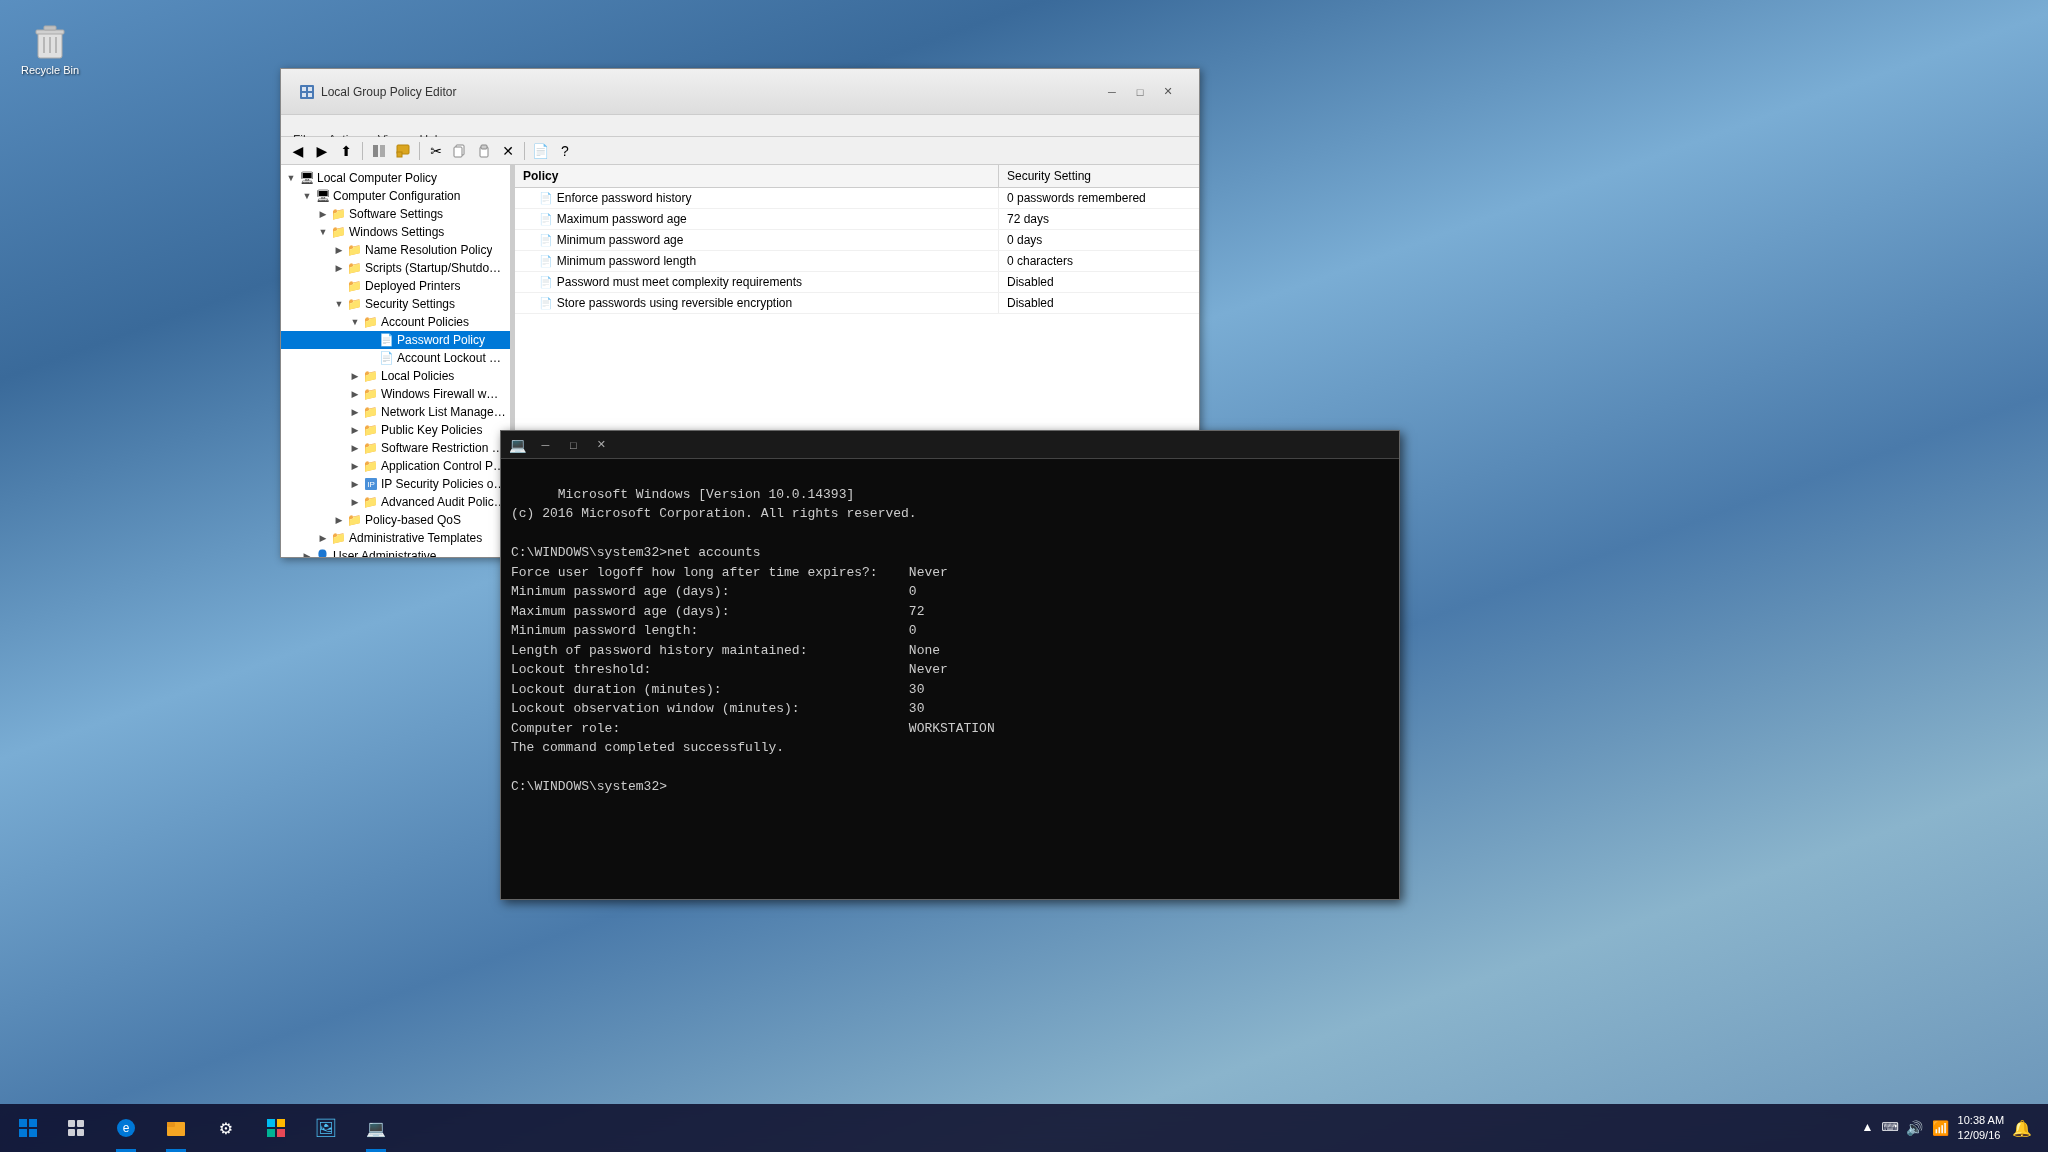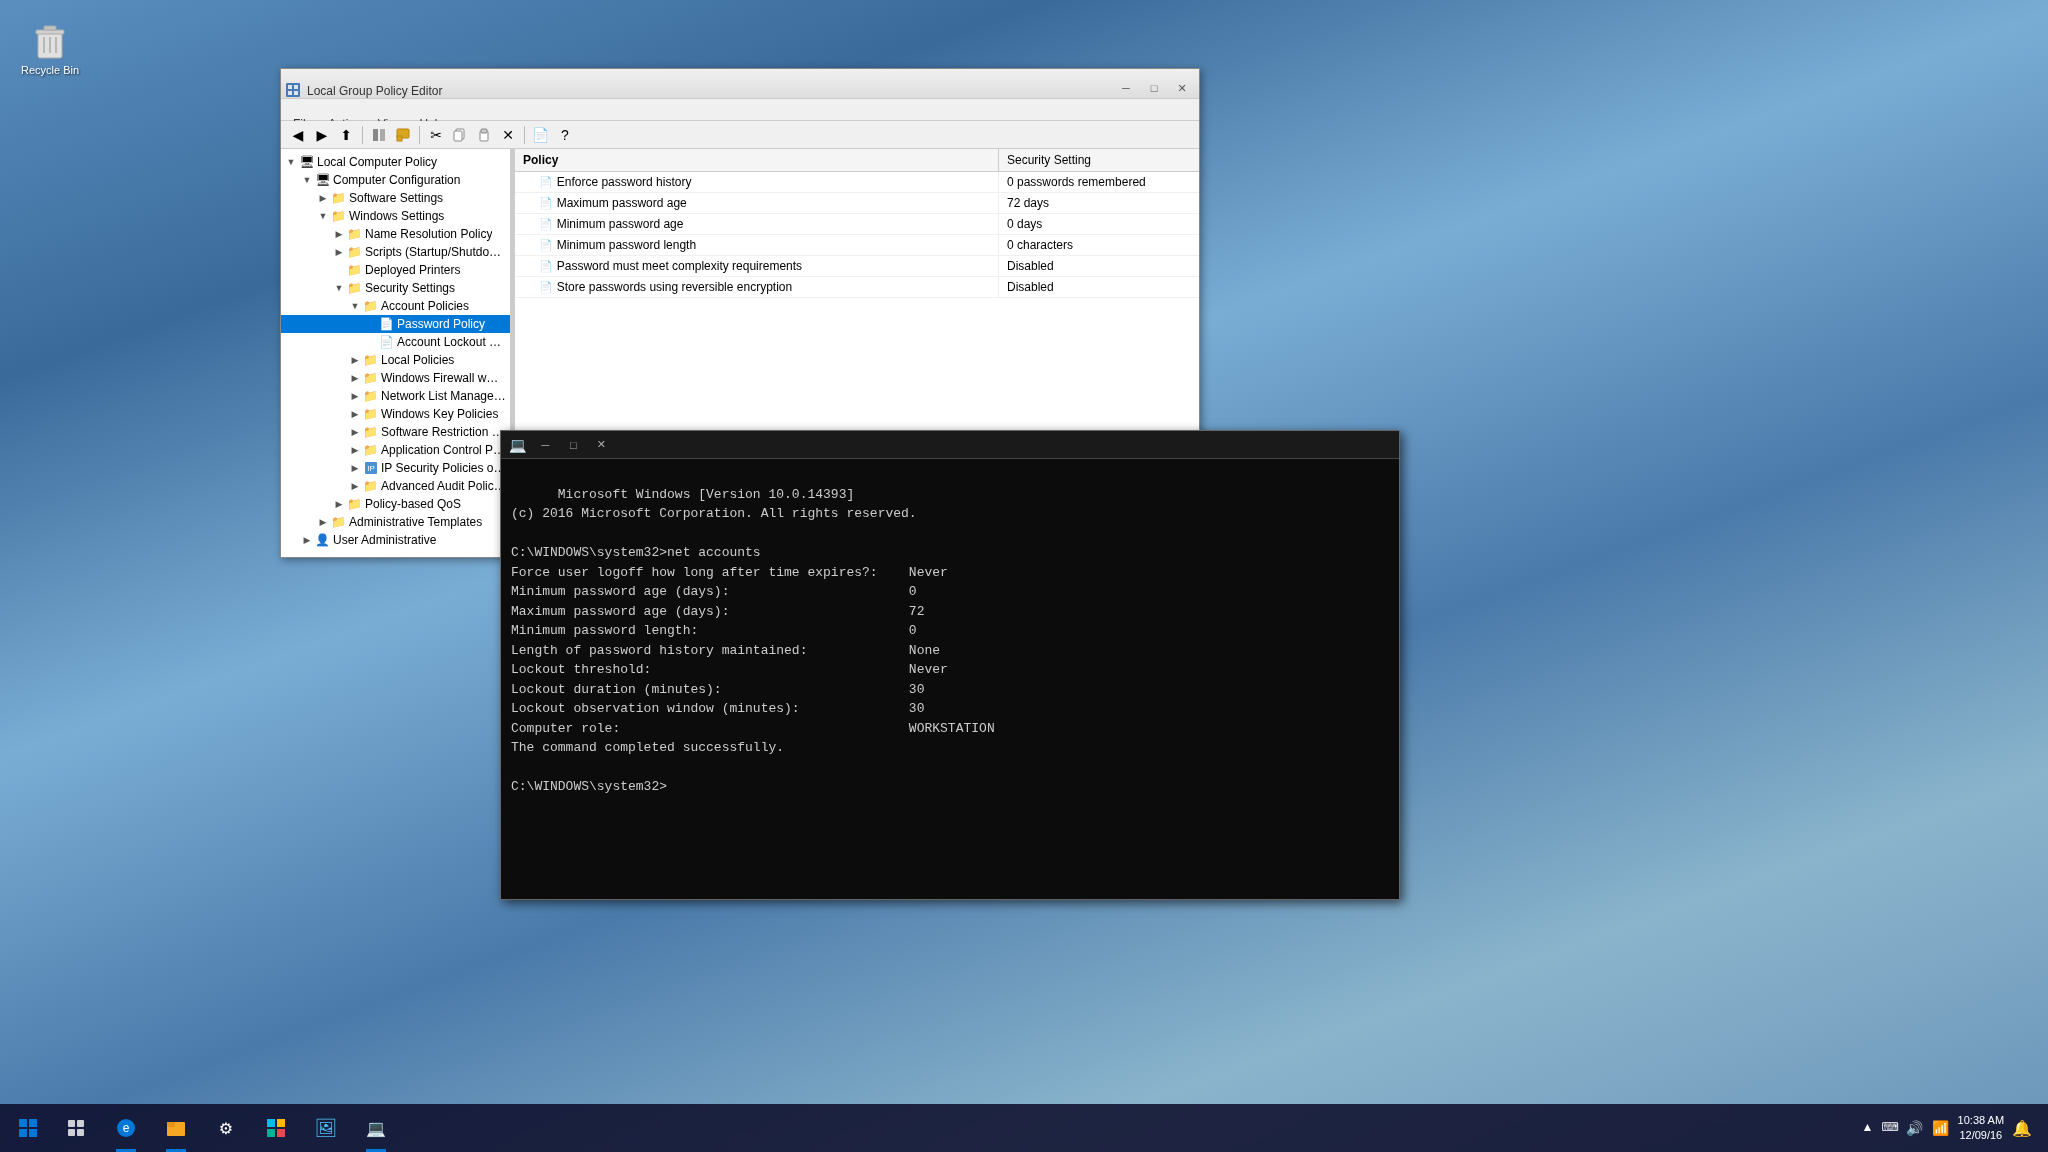--- a/index.html
+++ b/index.html
@@ -48,26 +48,26 @@
       width: 920px;
       height: 490px;
       background: #f0f0f0;
       border: 1px solid #888;
       box-shadow: 2px 2px 8px rgba(0,0,0,0.4);
       display: flex;
       flex-direction: column;
     }
 
     .window-titlebar {
-      height: 30px;
+      height: 46px;
       background: linear-gradient(to bottom, #f0f0f0, #ddd);
       border-bottom: 1px solid #ccc;
       display: flex;
-      align-items: flex-end;
-      padding: 0 4px;
+      align-items: center;
+      padding: 0 18px;
       user-select: none;
     }
     .titlebar-icon {
       width: 16px;
       height: 16px;
       margin-right: 6px;
     }
     .titlebar-title {
       flex: 1;
       font-size: 12px;
@@ -362,21 +362,21 @@
       padding: 0 12px;
       color: white;
       font-size: 12px;
     }
     .taskbar-icons {
       display: flex;
       gap: 8px;
       font-size: 14px;
     }
     .taskbar-clock {
-      text-align: center;
+      text-align: left;
       line-height: 1.4;
       font-size: 11px;
     }
 
     
     ::-webkit-scrollbar { width: 8px; height: 8px; }
     ::-webkit-scrollbar-track { background: #f5f5f5; }
     ::-webkit-scrollbar-thumb { background: #bbb; }
   </style>
 </head>
@@ -543,21 +543,21 @@
 
           <div class="tree-item" style="padding-left:66px;">
             <span class="tree-expander">▶</span>
             <span class="tree-folder-icon">📁</span>
             <span class="tree-label">Network List Manager Policies</span>
           </div>
 
           <div class="tree-item" style="padding-left:66px;">
             <span class="tree-expander">▶</span>
             <span class="tree-folder-icon">📁</span>
-            <span class="tree-label">Windows Key Policies</span>
+            <span class="tree-label">Public Key Policies</span>
           </div>
 
           <div class="tree-item" style="padding-left:66px;">
             <span class="tree-expander">▶</span>
             <span class="tree-folder-icon">📁</span>
             <span class="tree-label">Software Restriction Policies</span>
           </div>
 
           <div class="tree-item" style="padding-left:66px;">
             <span class="tree-expander">▶</span>

